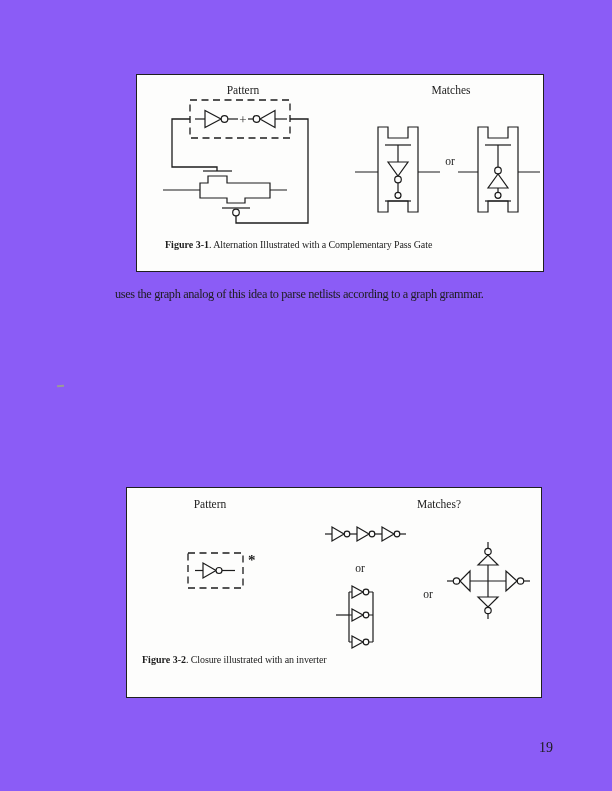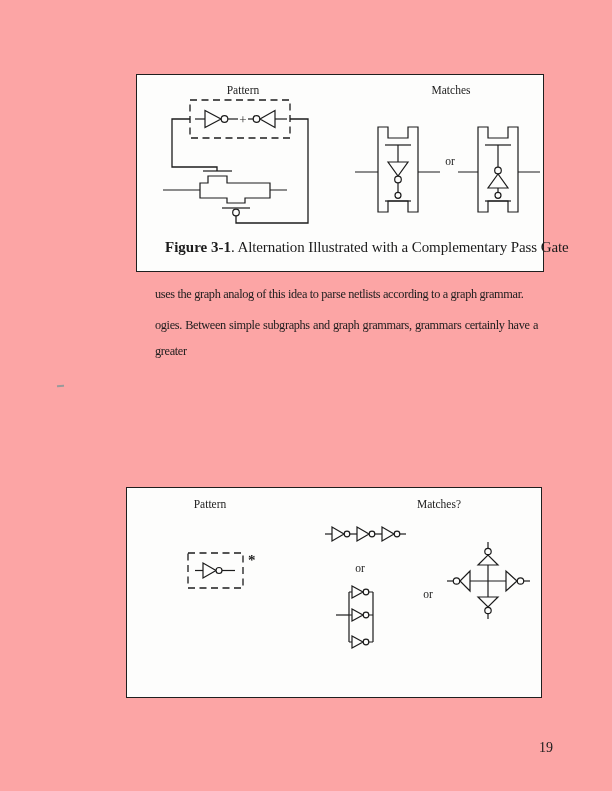--- a/index.html
+++ b/index.html
@@ -1,19 +1,19 @@
 <!DOCTYPE html>
 <html><head>
 <meta charset="utf-8">
 <style>
   html,body{margin:0;padding:0;background:#e8e8e8;}
   .page{
     position:relative;
     width:612px;height:791px;
-    background:#fca5a5;
+    background:#8b5cf6;
     font-family:"Liberation Serif","DejaVu Serif",serif;
     color:#1c1c1c;
     overflow:hidden;
   }
   .figure-box{
     position:absolute;
     border:1.5px solid #1f1f1f;
     background:#fdfdfc;
     box-sizing:border-box;
   }
@@ -23,37 +23,37 @@
   svg text{
     font-family:"Liberation Serif","DejaVu Serif",serif;
     fill:#1c1c1c;
   }
   .fig-label{font-size:11.5px;}
   .fig-or{font-size:11.5px;}
   .fig-plus{font-size:13px;}
   .fig-star{font-size:15px;font-weight:bold;}
   .caption{
     position:absolute;
-    font-size:15px;
+    font-size:10px;
     white-space:nowrap;
     letter-spacing:-0.1px;
   }
   #fig1 .caption{left:28px;top:164px;}
   #fig2 .caption{left:15px;top:166px;}
   .caption b{letter-spacing:0;}
   .body-text{
     position:absolute;
     left:115px;top:282px;width:423px;
     font-size:12.3px;
     letter-spacing:-0.35px;
     line-height:25.4px;
   }
   .para + .para{margin-top:6px;}
   .line{text-align:justify;text-align-last:justify;white-space:normal;}
-  .line.last{text-align-last:left;margin-left:40px;}
+  .line.last{text-align-last:left;}
   .line em{font-style:italic;}
   .page-number{
     position:absolute;
     left:539px;top:740px;
     font-size:14px;
   }
   .margin-artifact{
     position:absolute;
     left:57px;top:385px;
     width:7px;height:1.5px;
@@ -135,21 +135,20 @@
     <div class="caption">
       <b>Figure 3-1</b><span>. Alternation Illustrated with a Complementary Pass Gate</span>
     </div>
   </div>
 
   <div class="body-text">
       <div class="para">
         <div class="line last"><span>uses the graph analog of this idea to parse netlists according to a graph grammar.</span></div>
       </div>
       <div class="para">
-        <div class="line last"><span>ogies. Between simple subgraphs and graph grammars, grammars certainly have a greater</span></div>
       </div>
     </div>
 
   <div class="margin-artifact"></div>
 
   <div class="figure-box" id="fig2">
     <svg width="413" height="208" viewBox="0 0 413 208">
 
       <text class="fig-label" x="83" y="20" text-anchor="middle">Pattern</text>
       <text class="fig-label" x="312" y="20" text-anchor="middle">Matches?</text>
@@ -205,17 +204,20 @@
         <path class="thin" d="M361 126 V131"></path>
         <polygon class="thin" points="343,83 343,103 333,93"></polygon>
         <circle class="bub" cx="329.5" cy="93" r="3.2"></circle>
         <path class="thin" d="M326 93 H320"></path>
         <polygon class="thin" points="379,83 379,103 390,93"></polygon>
         <circle class="bub" cx="393.5" cy="93" r="3.2"></circle>
         <path class="thin" d="M397 93 H403"></path>
       </g>
     </svg>
 
+    <div class="caption">
+      <b>Figure 3-2</b><span>. Closure illustrated with an inverter</span>
+    </div>
   </div>
 
   <div class="page-number">19</div>
 
 </div>
 
 </body></html>

